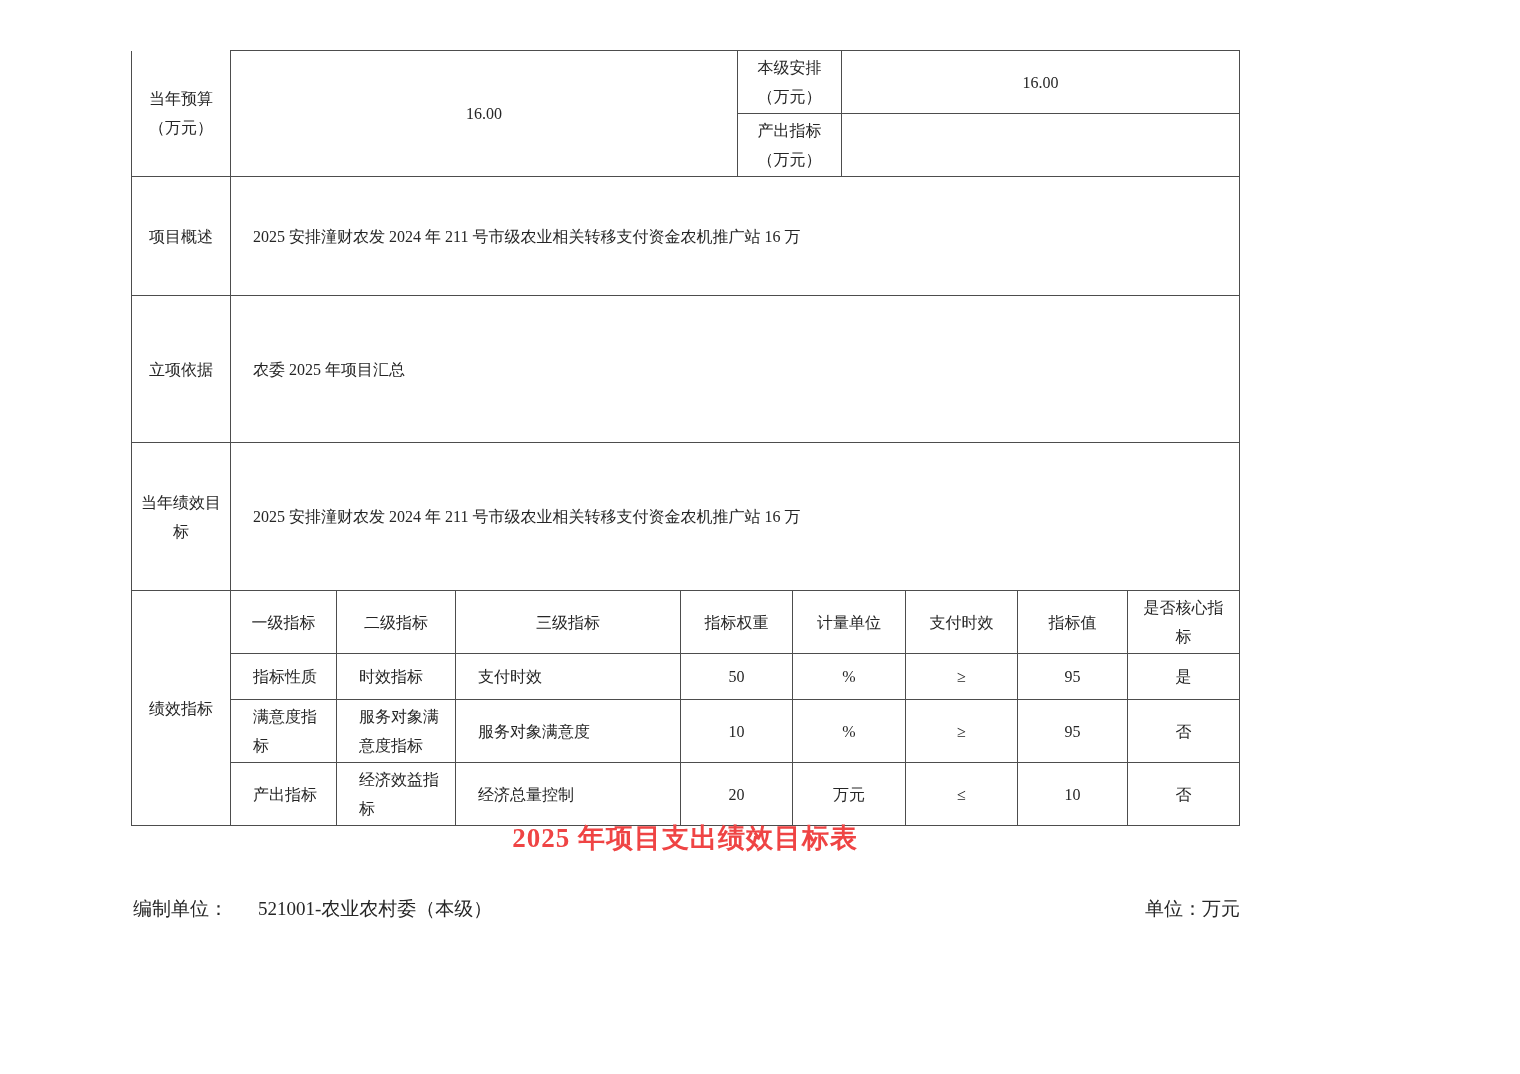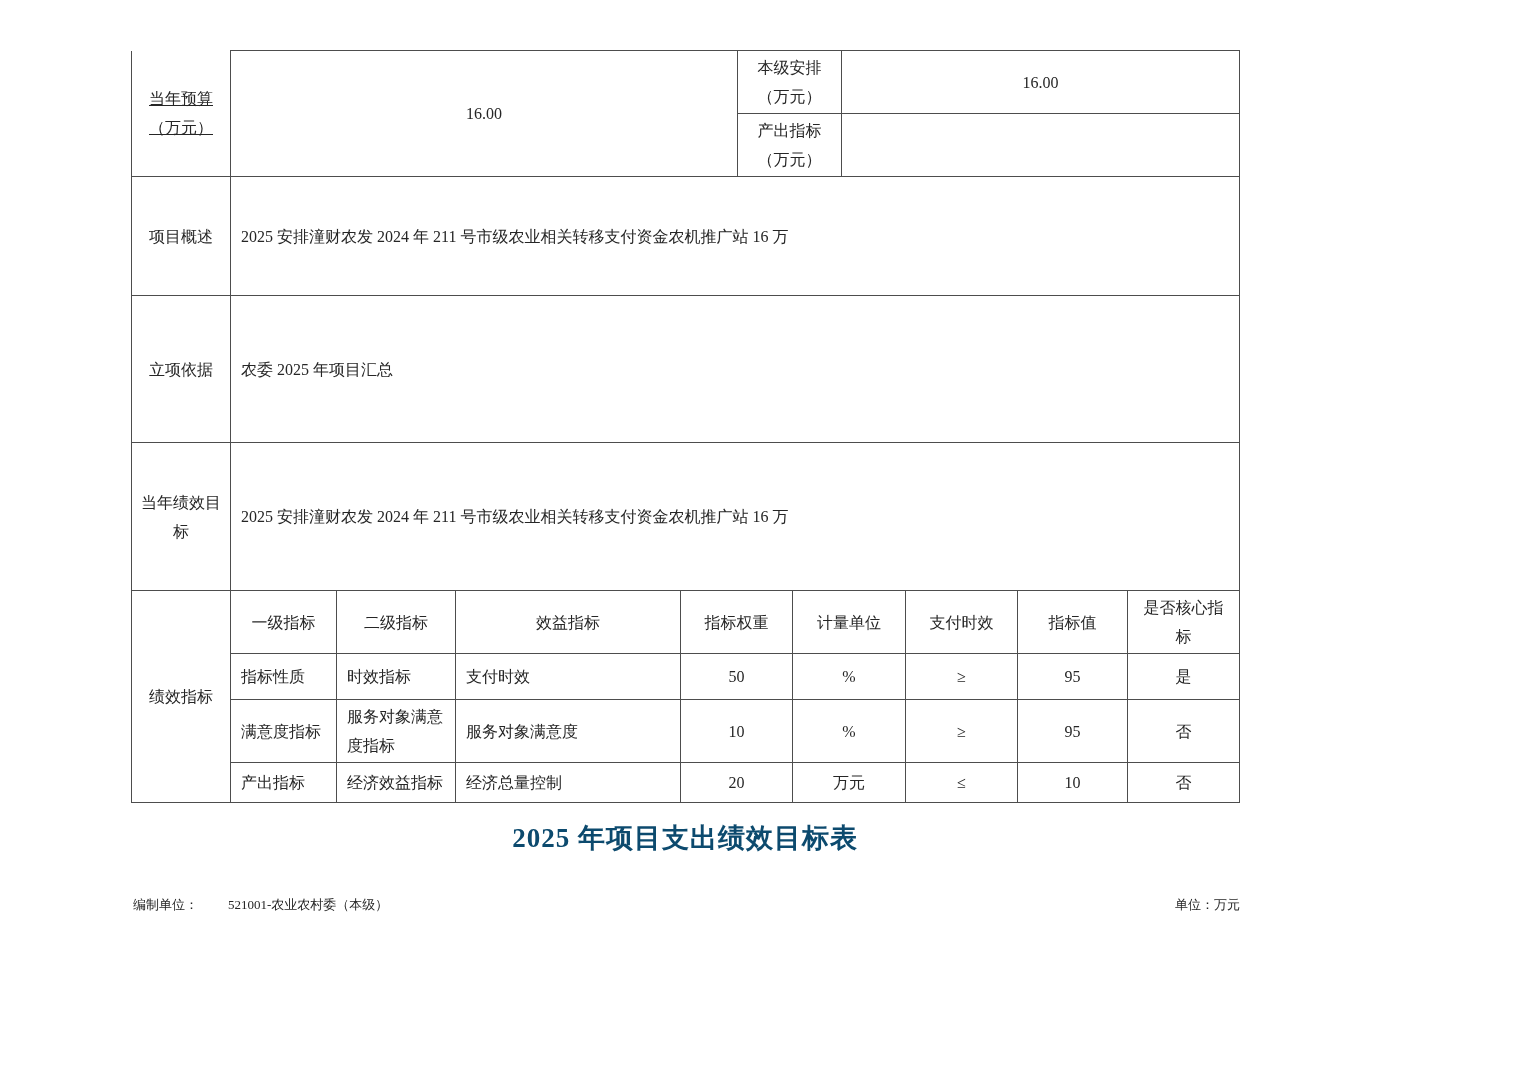--- a/index.html
+++ b/index.html
@@ -16,34 +16,34 @@
   td {
     border:1px solid #4d4d4d;
     font-size:16px;
     line-height:29px;
     vertical-align:middle;
     padding:2px 8px;
     overflow:hidden;
     word-break:break-all;
   }
   td.c { text-align:center; }
-  td.l { text-align:left; padding-left:10px; }
-  td.no-top { border-top:none;text-decoration:underline; }
+  td.l { text-align:left; padding-left:22px; }
+  td.no-top { border-top:none; }
   .sub { margin-top:-1px; }
   .doc-title {
     position:absolute; left:131px; top:820px; width:1108px;
     text-align:center;
     font-size:27px; font-weight:bold;
-    color:#0c4a6e;
+    color:#ef4444;
     letter-spacing:1px;
   }
   .doc-footer {
     position:absolute; left:133px; top:896px; width:1107px;
     display:flex; justify-content:space-between; align-items:baseline;
-    font-size:13px;
+    font-size:19px;
     gap:16px;
   }
   .footer-left { display:flex; gap:30px; }
 </style>
 </head>
 <body>
 
 <div class="page">
 
   <div class="doc">
@@ -91,21 +91,21 @@
           <col style="width:113px">
           <col style="width:112px">
           <col style="width:110px">
           <col style="width:112px">
       </colgroup>
       <tbody>
           <tr style="height:54px">
         <td class="c" rowspan="4">绩效指标</td>
         <td class="c">一级指标</td>
         <td class="c">二级指标</td>
-        <td class="c">效益指标</td>
+        <td class="c">三级指标</td>
         <td class="c">指标权重</td>
         <td class="c">计量单位</td>
         <td class="c">支付时效</td>
         <td class="c">指标值</td>
         <td class="c">是否核心指标</td>
       </tr>
       <tr style="height:46px">
         <td class="l">指标性质</td>
         <td class="l">时效指标</td>
         <td class="l">支付时效</td>

